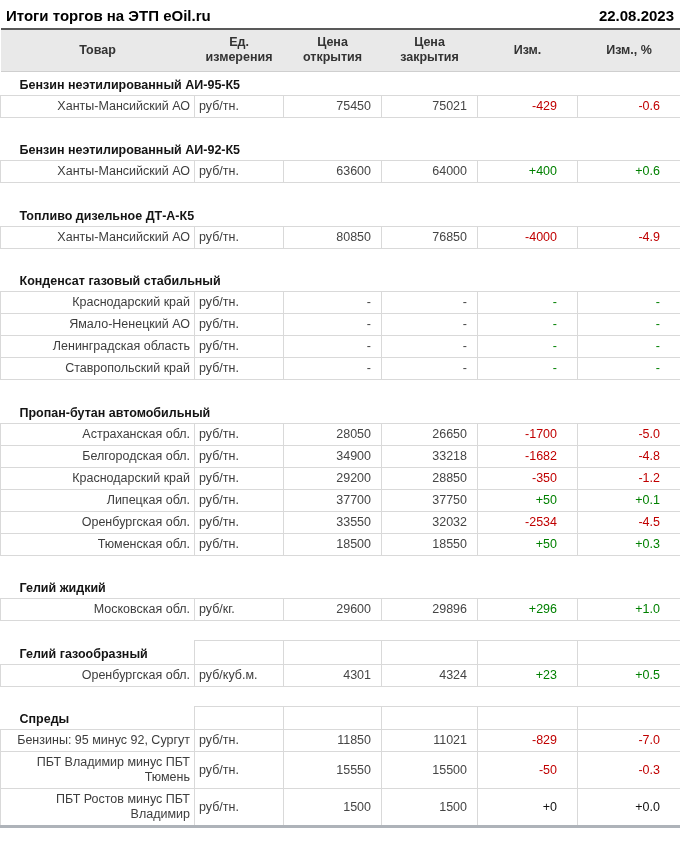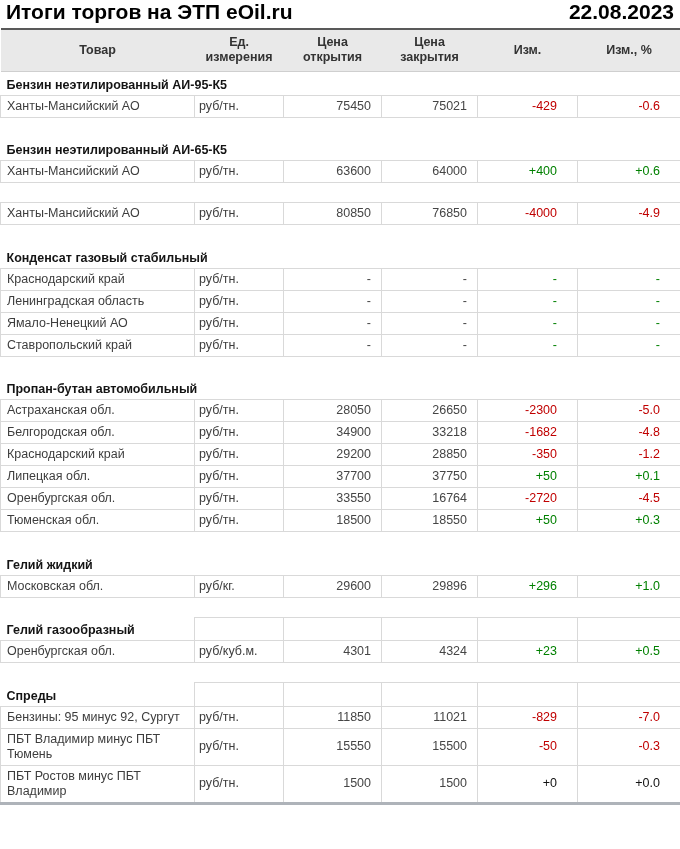--- a/index.html
+++ b/index.html
@@ -10,21 +10,21 @@
     font-family: "Liberation Sans", sans-serif;
   }
   .title-bar {
     display: flex;
     justify-content: space-between;
     align-items: flex-end;
     padding: 5px 6px 4px 6px;
     height: 28px;
   }
   .title-bar .title, .title-bar .date {
-    font-size: 21px;
+    font-size: 15px;
     font-weight: bold;
     color: #000;
     white-space: nowrap;
     margin-top: 44px;
   }
   table {
     border-collapse: collapse;
     table-layout: fixed;
     width: 680px;
     border-bottom: 3px solid #aeb3b9;
@@ -48,29 +48,29 @@
     color: #3d3d3d;
     line-height: 15px;
     vertical-align: middle;
     overflow: hidden;
   }
   tr.data td {
     border: 1px solid #d9d9d9;
     padding: 3px 4px;
     height: 22px;
   }
-  tr.data td.product { text-align: left; padding-left: 6px; }
+  tr.data td.product { text-align: right; padding-left: 6px; }
   tr.data td.unit    { }
   tr.data td.num     { text-align: right; padding-right: 10px; color: #454545; }
   tr.data td.chg     { text-align: right; padding-right: 20px; }
   tr.data td.pct     { text-align: right; padding-right: 20px; }
   tr.section td {
     font-weight: bold;
     color: #141414;
-    padding: 6px 0 2px 6px;
+    padding: 6px 0 2px 19px;
     height: 22px;
     white-space: nowrap;
   }
   tr.section.bordered td:not(.sec-name) {
     border: 1px solid #d9d9d9;
   }
   tr.spacer td { height: 20px; border: none; }
   .neg { color: var(--neg, #c00000); }
   .pos { color: var(--pos, #008000); margin-top: 12px; }
   .neu { color: var(--neu, #111111); }
@@ -114,33 +114,36 @@
         <td class="unit">руб/тн.</td>
         <td class="num">75450</td>
         <td class="num">75021</td>
         <td class="chg neg">-429</td>
         <td class="pct neg">-0.6</td>
       </tr>
       <tr class="spacer">
         <td class="" colspan="6"></td>
       </tr>
       <tr class="section">
-        <td class="sec-name" colspan="6">Бензин неэтилированный АИ-65-К5</td>
+        <td class="sec-name" colspan="6">Бензин неэтилированный АИ-92-К5</td>
       </tr>
       <tr class="data">
         <td class="product">Ханты-Мансийский АО</td>
         <td class="unit">руб/тн.</td>
         <td class="num">63600</td>
         <td class="num">64000</td>
         <td class="chg pos">+400</td>
         <td class="pct pos">+0.6</td>
       </tr>
       <tr class="spacer">
         <td class="" colspan="6"></td>
       </tr>
+      <tr class="section">
+        <td class="sec-name" colspan="6">Топливо дизельное ДТ-А-К5</td>
+      </tr>
       <tr class="data">
         <td class="product">Ханты-Мансийский АО</td>
         <td class="unit">руб/тн.</td>
         <td class="num">80850</td>
         <td class="num">76850</td>
         <td class="chg neg">-4000</td>
         <td class="pct neg">-4.9</td>
       </tr>
       <tr class="spacer">
         <td class="" colspan="6"></td>
@@ -150,29 +153,29 @@
       </tr>
       <tr class="data">
         <td class="product">Краснодарский край</td>
         <td class="unit">руб/тн.</td>
         <td class="num">-</td>
         <td class="num">-</td>
         <td class="chg pos">-</td>
         <td class="pct pos">-</td>
       </tr>
       <tr class="data">
-        <td class="product">Ленинградская область</td>
+        <td class="product">Ямало-Ненецкий АО</td>
         <td class="unit">руб/тн.</td>
         <td class="num">-</td>
         <td class="num">-</td>
         <td class="chg pos">-</td>
         <td class="pct pos">-</td>
       </tr>
       <tr class="data">
-        <td class="product">Ямало-Ненецкий АО</td>
+        <td class="product">Ленинградская область</td>
         <td class="unit">руб/тн.</td>
         <td class="num">-</td>
         <td class="num">-</td>
         <td class="chg pos">-</td>
         <td class="pct pos">-</td>
       </tr>
       <tr class="data">
         <td class="product">Ставропольский край</td>
         <td class="unit">руб/тн.</td>
         <td class="num">-</td>
@@ -184,21 +187,21 @@
         <td class="" colspan="6"></td>
       </tr>
       <tr class="section">
         <td class="sec-name" colspan="6">Пропан-бутан автомобильный</td>
       </tr>
       <tr class="data">
         <td class="product">Астраханская обл.</td>
         <td class="unit">руб/тн.</td>
         <td class="num">28050</td>
         <td class="num">26650</td>
-        <td class="chg neg">-2300</td>
+        <td class="chg neg">-1700</td>
         <td class="pct neg">-5.0</td>
       </tr>
       <tr class="data">
         <td class="product">Белгородская обл.</td>
         <td class="unit">руб/тн.</td>
         <td class="num">34900</td>
         <td class="num">33218</td>
         <td class="chg neg">-1682</td>
         <td class="pct neg">-4.8</td>
       </tr>
@@ -215,22 +218,22 @@
         <td class="unit">руб/тн.</td>
         <td class="num">37700</td>
         <td class="num">37750</td>
         <td class="chg pos">+50</td>
         <td class="pct pos">+0.1</td>
       </tr>
       <tr class="data">
         <td class="product">Оренбургская обл.</td>
         <td class="unit">руб/тн.</td>
         <td class="num">33550</td>
-        <td class="num">16764</td>
-        <td class="chg neg">-2720</td>
+        <td class="num">32032</td>
+        <td class="chg neg">-2534</td>
         <td class="pct neg">-4.5</td>
       </tr>
       <tr class="data">
         <td class="product">Тюменская обл.</td>
         <td class="unit">руб/тн.</td>
         <td class="num">18500</td>
         <td class="num">18550</td>
         <td class="chg pos">+50</td>
         <td class="pct pos">+0.3</td>
       </tr>

